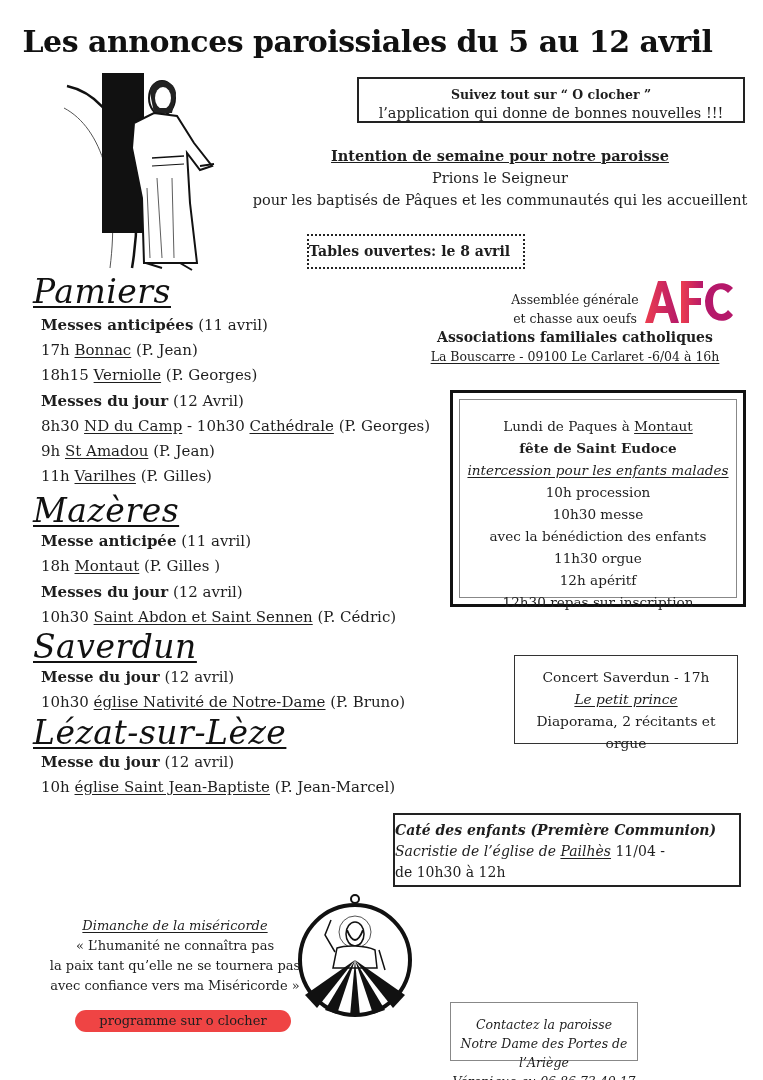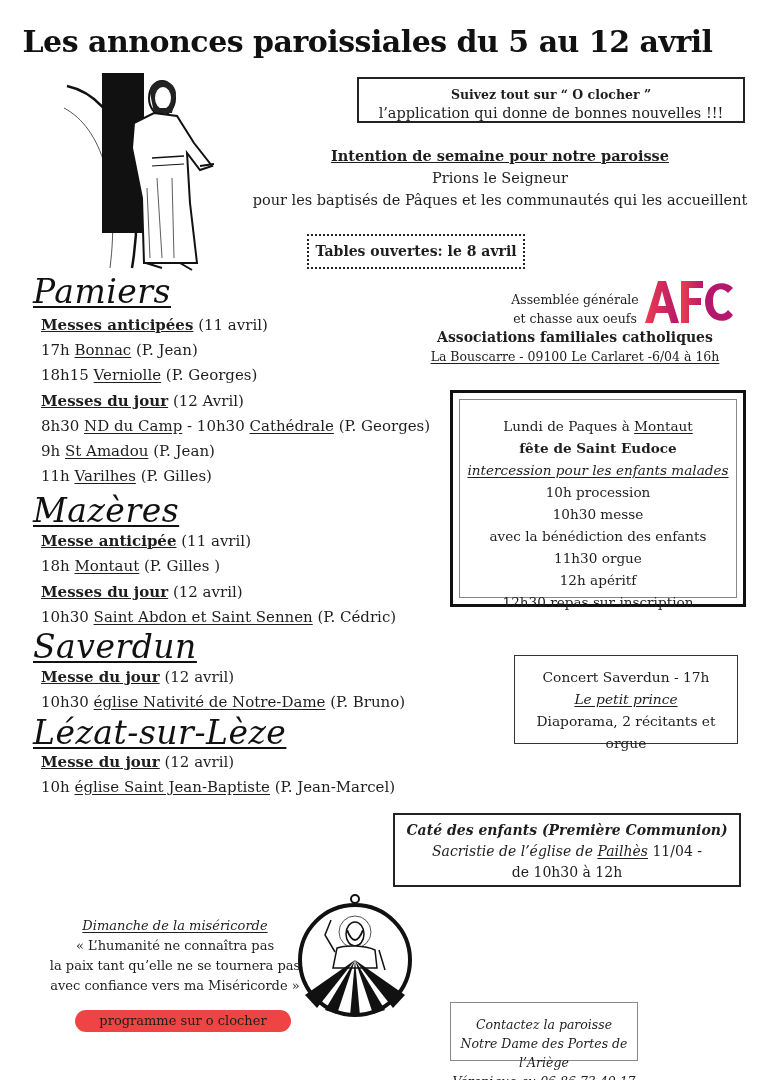--- a/index.html
+++ b/index.html
@@ -14,40 +14,40 @@
 
   .app-box { left:357px; top:77px; width:388px; height:46px; border:2px solid #222; box-sizing:border-box;
              text-align:center; }
   .app-box .l1 { font-size:12.5px; font-weight:bold; margin-top:8px; }
   .app-box .l2 { font-size:14.5px; margin-top:3px; }
 
   .intention { left:250px; width:500px; top:145px; text-align:center; font-size:14.5px; line-height:22px; }
   .intention .h { font-weight:bold; text-decoration:underline; }
 
   .tables { left:307px; top:234px; width:218px; height:35px; border:2px dotted #222; box-sizing:border-box;
-            text-align:center; font-weight:bold; font-size:14px; line-height:31px; }
+            font-weight:bold; font-size:14px; line-height:31px; }
 
   .afc-text { left:425px; width:300px; top:290px; text-align:center; font-size:12.5px; line-height:19px; }
   .afc-text .bold { font-weight:bold; font-size:14px; }
   .afc-logo { left:643px; top:279px; width:92px; height:46px; }
 
   .city { left:33px; font-style:italic; font-size:33px; text-decoration:underline; text-decoration-thickness:2px;
           text-underline-offset:3px; letter-spacing:0.5px; color:#111; font-family:"DejaVu Serif", serif; }
   .line { left:41px; font-size:15px; white-space:nowrap; }
-  .line .h { font-weight:bold; text-decoration:underline; }
+  .line .h { font-weight:bold; }
 
   .montaut { left:450px; top:390px; width:296px; height:217px; border:3px solid #111; box-sizing:border-box; }
   .montaut .inner { position:absolute; left:6px; top:6px; right:6px; bottom:6px; border:1px solid #888;
                     text-align:center; font-size:13.6px; line-height:22px; padding-top:15px; }
 
   .concert { left:514px; top:655px; width:224px; height:89px; border:1.5px solid #333; box-sizing:border-box;
              text-align:center; font-size:13.8px; line-height:22px; padding-top:10px; }
 
   .cate { left:393px; top:813px; width:348px; height:74px; border:2px solid #222; box-sizing:border-box;
-          text-align:center; font-size:14px; line-height:21px; padding-top:5px; }
+          text-align:left; font-size:14px; line-height:21px; padding-top:5px; }
 
   .misericorde { left:40px; width:270px; top:916px; text-align:center; font-size:13px; line-height:20px; }
   .programme { left:75px; top:1010px; width:216px; height:22px; border-radius:11px; background:#ef4444;
                text-align:center; font-size:13px; line-height:22px; }
 
   .contact { left:450px; top:1002px; width:188px; height:59px; border:1px solid #888; box-sizing:border-box;
              text-align:center; font-style:italic; font-size:12.5px; line-height:19px; padding-top:12px; }
 </style>
 </head>
 <body>

